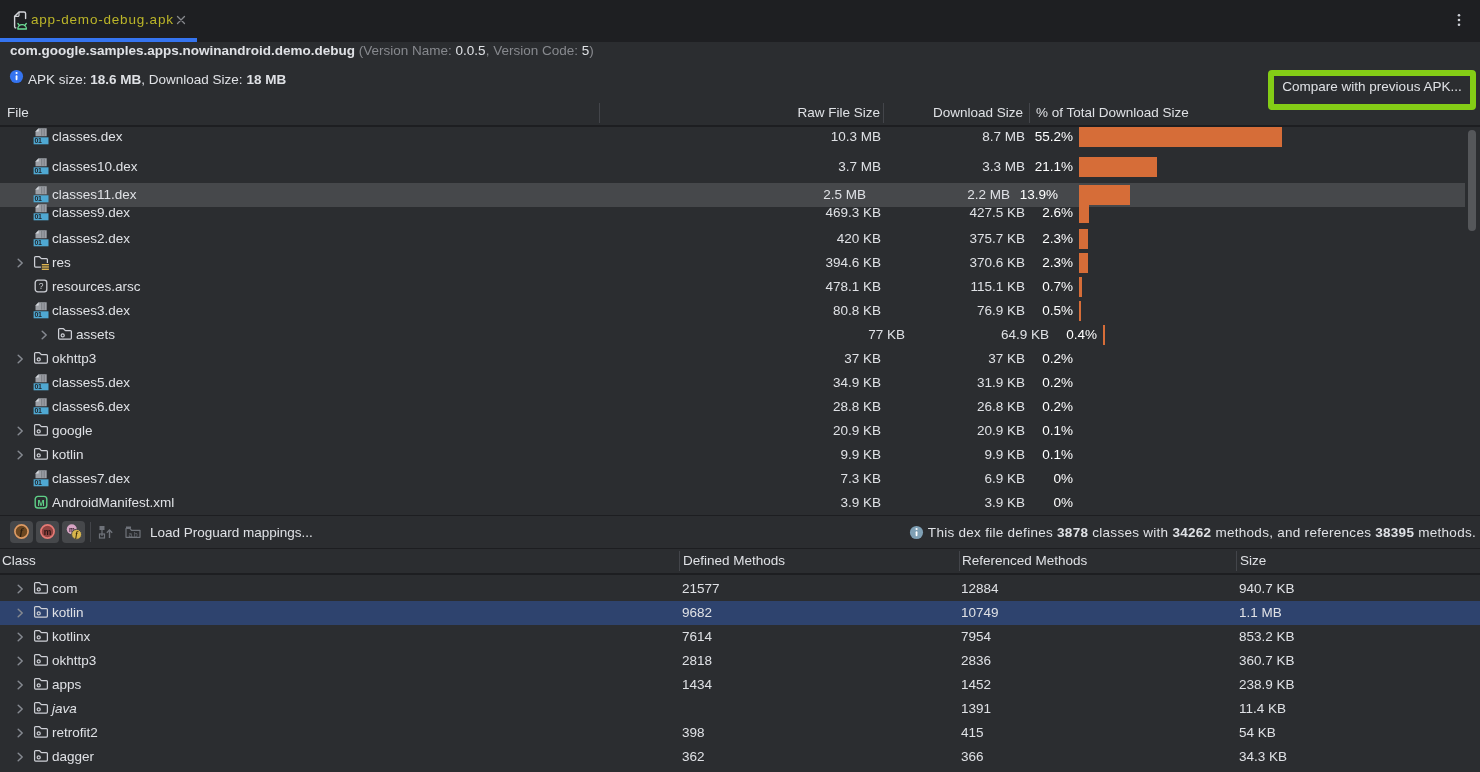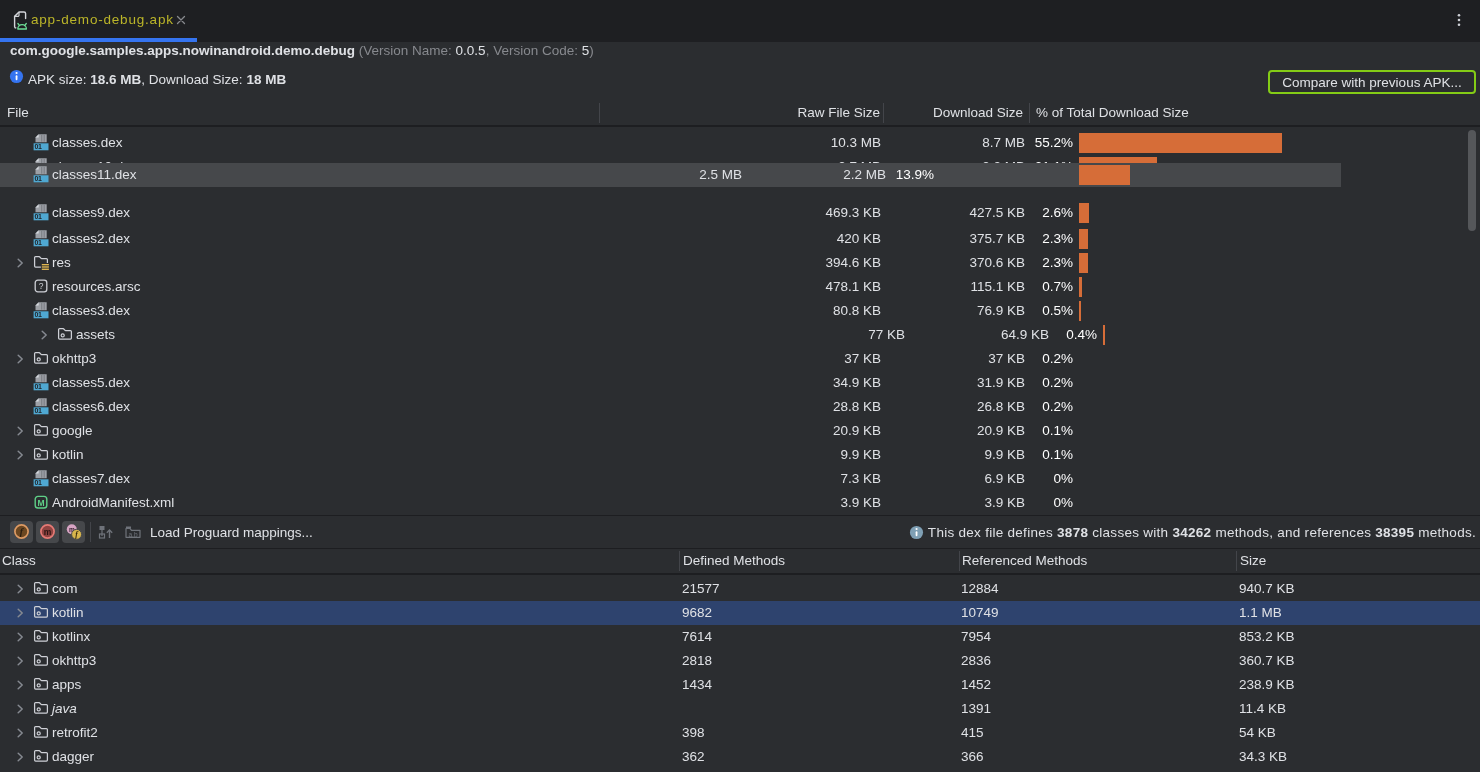--- a/index.html
+++ b/index.html
@@ -38,30 +38,30 @@
       </g>
     </svg></div>
 <div class="abs" style="left:0;top:37.5px;width:197px;height:4.5px;background:#3574f0"></div>
 <div class="abs" style="left:10px;top:42px;height:17px;line-height:17px;"><b>com.google.samples.apps.nowinandroid.demo.debug</b><span class="gray"> (Version Name: </span>0.0.5<span class="gray">, Version Code: </span>5<span class="gray">)</span></div>
 <div class="abs" style="left:9px;top:69px"><svg width="15" height="15" viewBox="0 0 16 16" style="vertical-align:-3px">
       <circle cx="8" cy="8" r="7" fill="#3574f0"></circle>
       <rect x="7.1" y="6.7" width="1.9" height="5.2" rx="0.9" fill="#fff"></rect>
       <circle cx="8.05" cy="4.3" r="1.15" fill="#fff"></circle>
     </svg></div>
 <div class="abs" style="left:28px;top:71px;height:17px;line-height:17px">APK size: <b>18.6 MB</b>, Download Size: <b>18 MB</b></div>
-<div class="abs" style="left:1268px;top:70px;width:208px;height:24px;border:2px solid #84cc16;border-radius:4px;text-align:center;line-height:22px">Compare with previous APK...</div>
+<div class="abs" style="left:1268px;top:70px;width:208px;height:40px;border:6px solid #84cc16;border-radius:4px;text-align:center;line-height:22px">Compare with previous APK...</div>
 <div class="abs" style="left:7px;top:101px;width:300px;height:24px;line-height:24px">File</div>
 <div class="abs" style="right:600px;top:101px;height:24px;line-height:24px">Raw File Size</div>
 <div class="abs" style="right:457px;top:101px;height:24px;line-height:24px">Download Size</div>
 <div class="abs" style="left:1036px;top:101px;height:24px;line-height:24px">% of Total Download Size</div>
 <div class="abs" style="left:599px;top:103px;width:1px;height:20px;background:#43454a"></div>
 <div class="abs" style="left:883px;top:103px;width:1px;height:20px;background:#43454a"></div>
 <div class="abs" style="left:1029px;top:103px;width:1px;height:20px;background:#43454a"></div>
 <div class="abs" style="left:0;top:125px;width:1480px;height:2px;background:#1d1e21"></div>
-<div class="row" style="top:131px;text-align:right;">
+<div class="row" style="top:125px;text-align:right;">
 <span class="fic"><svg width="17" height="17" viewBox="0 0 17 17">
         <path d="M5.4 0.3h8.3v8H2.5V3.2z" fill="#9da0a6"></path>
         <rect x="8.1" y="0.9" width="1.2" height="6.8" fill="#7e8187"></rect>
         <rect x="10.6" y="0.9" width="1.2" height="6.8" fill="#7e8187"></rect>
         <path d="M5.6 0.5v2.9H2.7z" fill="#d9dce1"></path>
         <rect x="0.6" y="9.3" width="14.9" height="7" fill="#4fa8d2"></rect>
         <text x="1.4" y="15.1" font-family="Liberation Sans" font-weight="bold" font-size="7" letter-spacing="-0.4" fill="#1f2226">01</text>
       </svg></span>
 <span class="nm">classes.dex</span>
 <span class="c1">10.3 MB</span>
@@ -77,21 +77,21 @@
         <path d="M5.6 0.5v2.9H2.7z" fill="#d9dce1"></path>
         <rect x="0.6" y="9.3" width="14.9" height="7" fill="#4fa8d2"></rect>
         <text x="1.4" y="15.1" font-family="Liberation Sans" font-weight="bold" font-size="7" letter-spacing="-0.4" fill="#1f2226">01</text>
       </svg></span>
 <span class="nm">classes10.dex</span>
 <span class="c1">3.7 MB</span>
 <span class="c2">3.3 MB</span>
 <span class="pc">21.1%</span>
 <span class="bar" style="width:77.6px"></span>
 </div>
-<div class="row" style="top:163px;background:#46484b;width:1341px;">
+<div class="row" style="top:183px;background:#46484b;width:1465px;">
 <span class="fic"><svg width="17" height="17" viewBox="0 0 17 17">
         <path d="M5.4 0.3h8.3v8H2.5V3.2z" fill="#9da0a6"></path>
         <rect x="8.1" y="0.9" width="1.2" height="6.8" fill="#7e8187"></rect>
         <rect x="10.6" y="0.9" width="1.2" height="6.8" fill="#7e8187"></rect>
         <path d="M5.6 0.5v2.9H2.7z" fill="#d9dce1"></path>
         <rect x="0.6" y="9.3" width="14.9" height="7" fill="#4fa8d2"></rect>
         <text x="1.4" y="15.1" font-family="Liberation Sans" font-weight="bold" font-size="7" letter-spacing="-0.4" fill="#1f2226">01</text>
       </svg></span>
 <span class="nm">classes11.dex</span>
 <span class="c1">2.5 MB</span>

